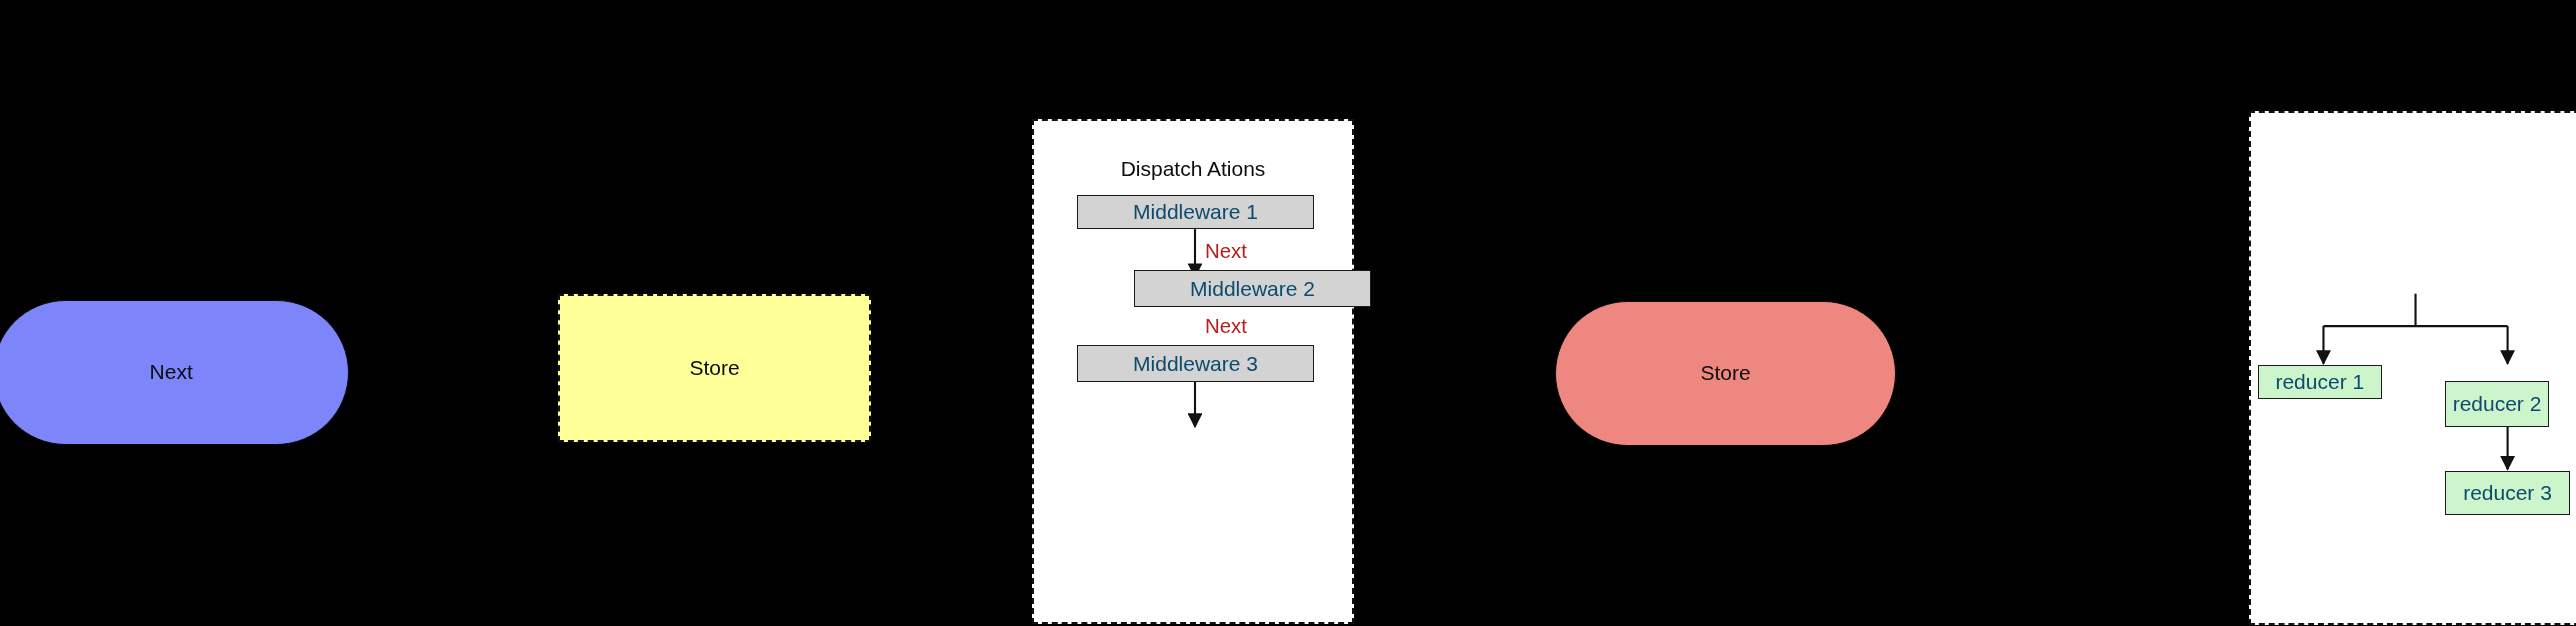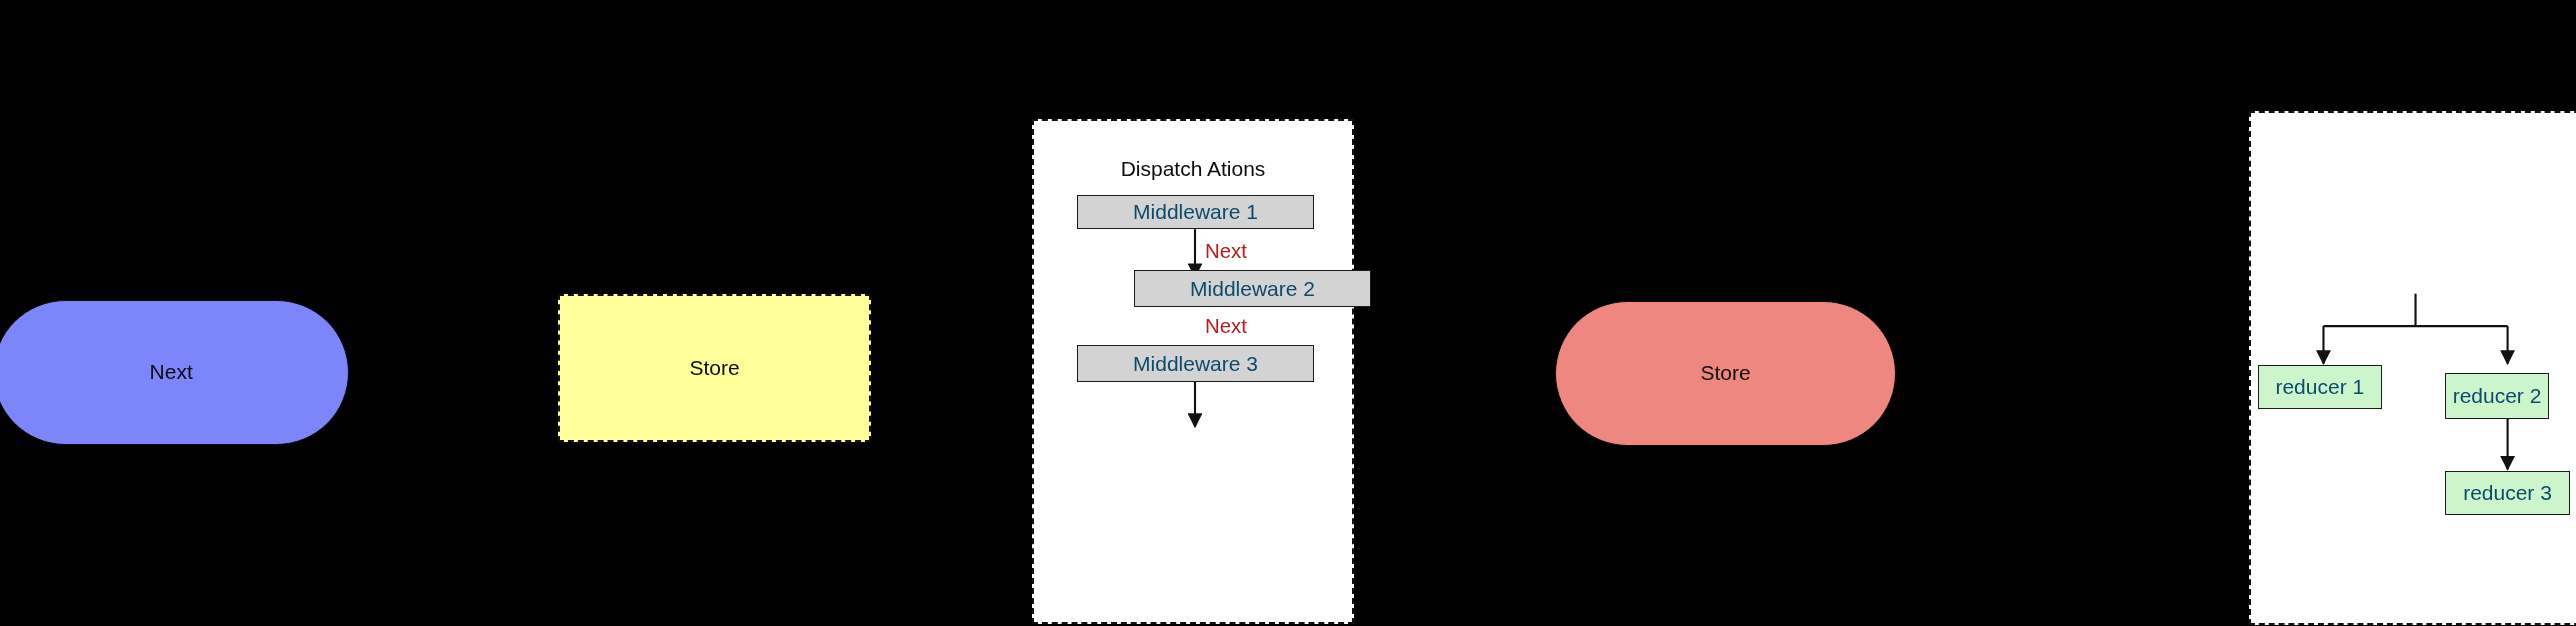--- a/index.html
+++ b/index.html
@@ -154,25 +154,25 @@
       <line x1="85" y1="250" x2="301" y2="250" stroke="#111111" stroke-width="2.5"></line>
 
       <line x1="85" y1="250" x2="85" y2="294" stroke="#111111" stroke-width="2.5" marker-end="url(#arrowBlack2)"></line>
 
       <line x1="301" y1="250" x2="301" y2="294" stroke="#111111" stroke-width="2.5" marker-end="url(#arrowBlack2)"></line>
 
       <line x1="301" y1="350" x2="301" y2="418" stroke="#111111" stroke-width="2.5" marker-end="url(#arrowBlack2)"></line>
     </svg>
 
 
-    <div class="proc-box" style="left:6.8px; top:252px; width:124px; height:44px; background:#ccf5cc;">
+    <div class="proc-box" style="left:6.8px; top:252px; width:124px; height:34px; background:#ccf5cc;">
       <span>reducer 1</span>
     </div>
 
-    <div class="proc-box" style="left:194px; top:260px; width:104px; height:46px; background:#ccf5cc;">
+    <div class="proc-box" style="left:194px; top:268px; width:104px; height:46px; background:#ccf5cc;">
       <span>reducer 2</span>
     </div>
 
     <div class="proc-box" style="left:194px; top:358px; width:125px; height:44px; background:#ccf5cc;">
       <span>reducer 3</span>
     </div>
   </div>
 
 </div>
 

